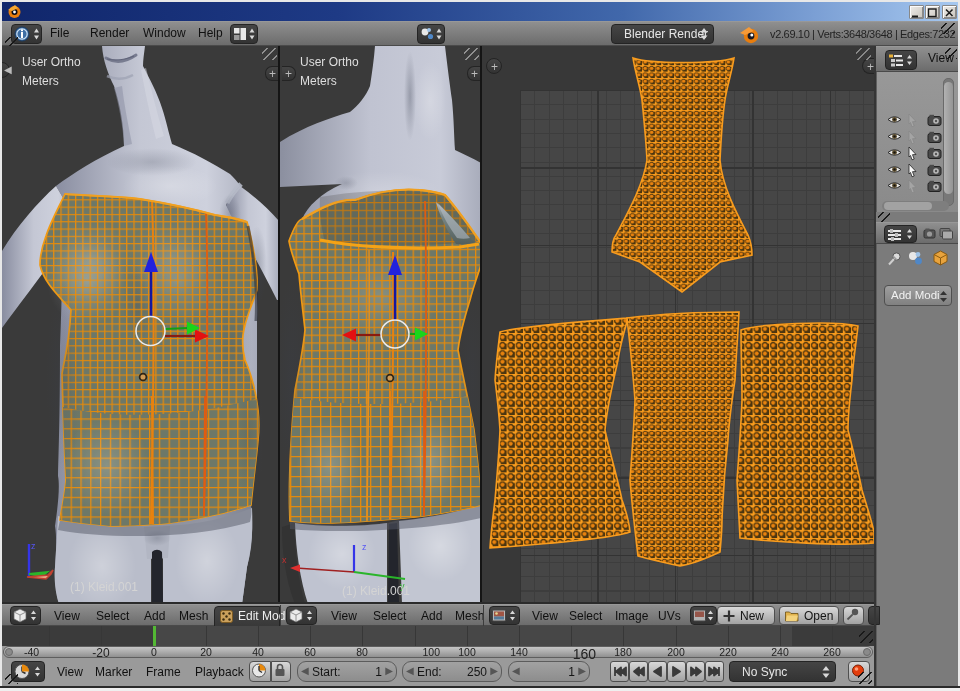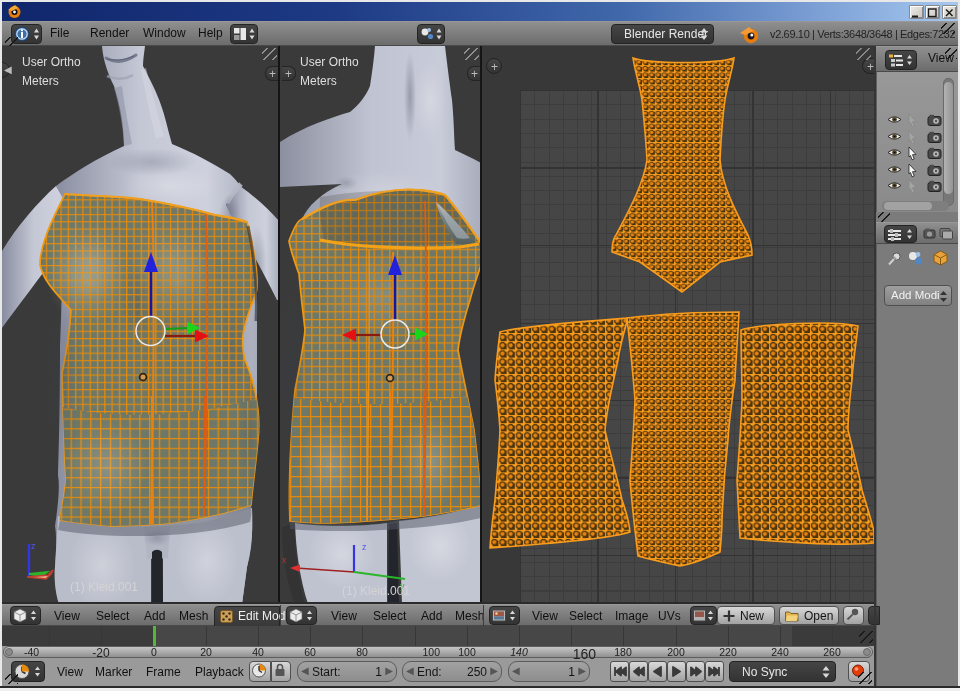--- a/index.html
+++ b/index.html
@@ -635,21 +635,21 @@
   <div id="tnums">
         <div class="abs" style="left:22px;top:0px;width:50px;font-size:10.5px;color:#222222;">-40</div>
         <div class="abs" style="left:74px;top:0px;width:50px;text-align:center;font-size:12px;color:#222222;">-20</div>
         <div class="abs" style="left:127px;top:0px;width:50px;text-align:center;font-size:10.5px;color:#222222;">0</div>
         <div class="abs" style="left:179px;top:0px;width:50px;text-align:center;font-size:10.5px;color:#222222;">20</div>
         <div class="abs" style="left:231px;top:0px;width:50px;text-align:center;font-size:10.5px;color:#222222;">40</div>
         <div class="abs" style="left:283px;top:0px;width:50px;text-align:center;font-size:10.5px;color:#222222;">60</div>
         <div class="abs" style="left:335px;top:0px;width:50px;text-align:center;font-size:10.5px;color:#222222;">80</div>
         <div class="abs" style="left:388px;top:0px;width:50px;text-align:right;font-size:10.5px;color:#222222;">100</div>
         <div class="abs" style="left:440px;top:0px;width:50px;text-align:center;font-size:10.5px;color:#222222;">100</div>
-        <div class="abs" style="left:492px;top:0px;width:50px;text-align:center;font-size:10.5px;color:#222222;font-style:italic;">140</div>
+        <div class="abs" style="left:492px;top:0px;width:50px;text-align:center;font-size:10.5px;color:#222222;">140</div>
         <div class="abs" style="left:544px;top:0px;width:50px;text-align:right;font-size:14px;color:#222222;">160</div>
         <div class="abs" style="left:596px;top:0px;width:50px;text-align:center;font-size:10.5px;color:#222222;">180</div>
         <div class="abs" style="left:649px;top:0px;width:50px;text-align:center;font-size:10.5px;color:#222222;">200</div>
         <div class="abs" style="left:701px;top:0px;width:50px;text-align:center;font-size:10.5px;color:#222222;">220</div>
         <div class="abs" style="left:753px;top:0px;width:50px;text-align:center;font-size:10.5px;color:#222222;">240</div>
         <div class="abs" style="left:805px;top:0px;width:50px;text-align:center;font-size:10.5px;color:#222222;">260</div>
       </div>
 </div>
 
 <div id="thdr" class="abs">

